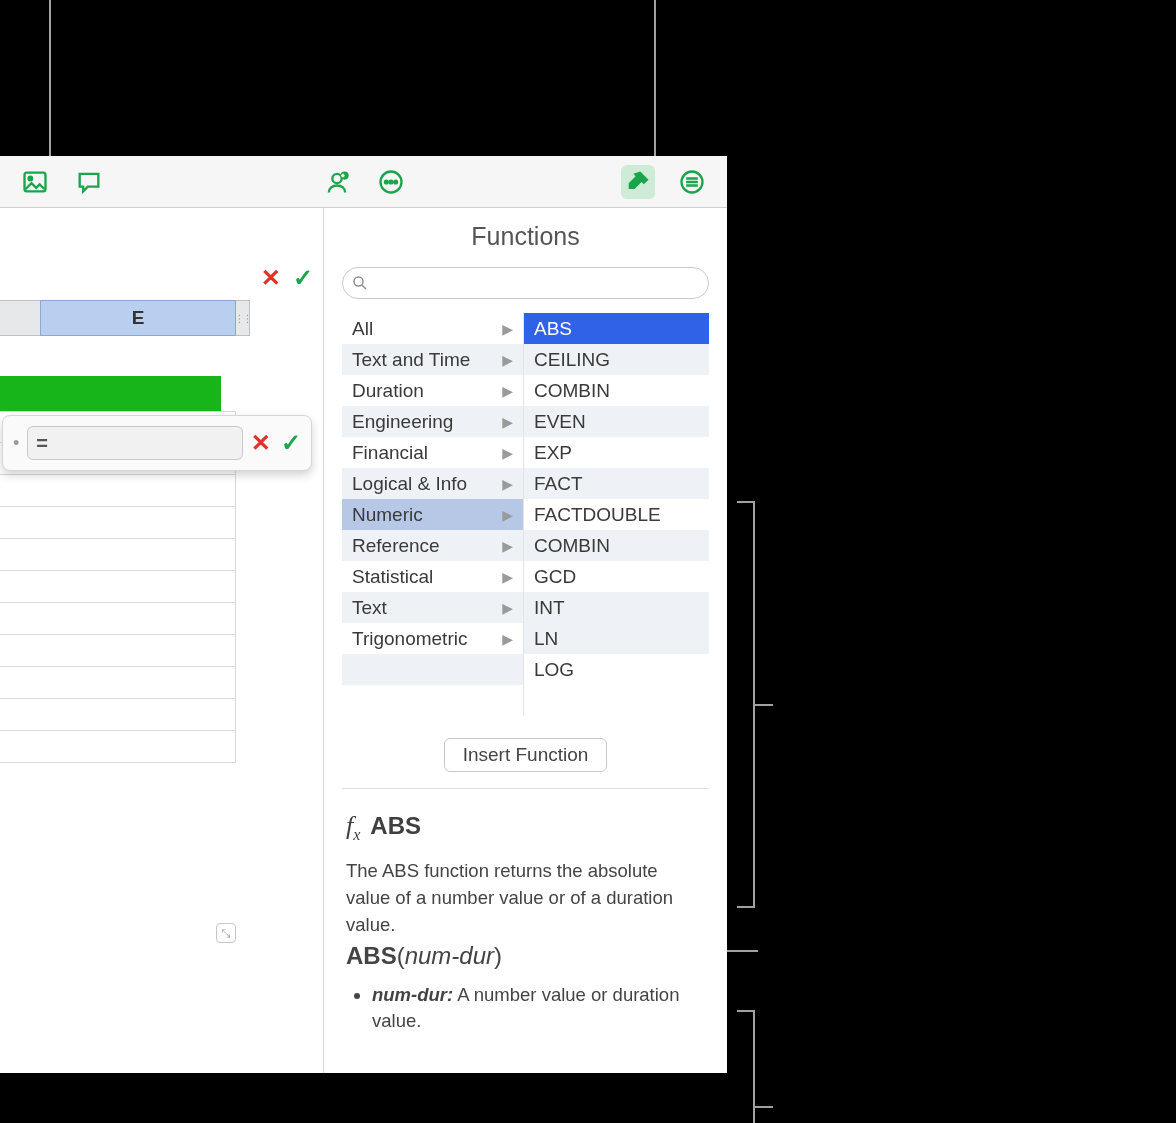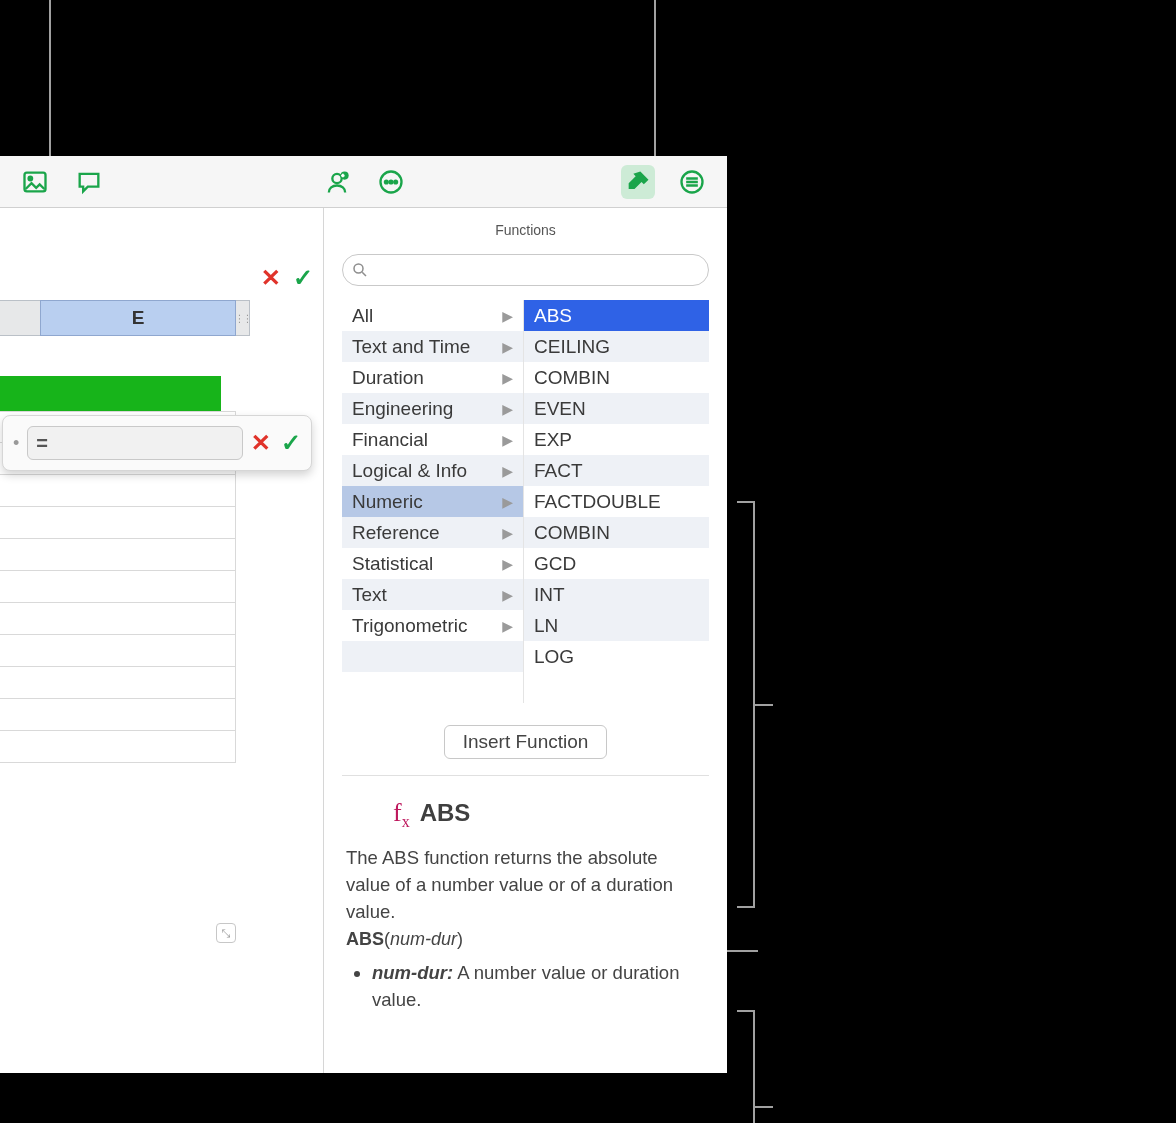--- a/index.html
+++ b/index.html
@@ -168,21 +168,21 @@
   .sidebar {
     flex: 1;
     display: flex;
     flex-direction: column;
     background: #fff;
     overflow-y: auto;
   }
   .side-title {
     text-align: center;
     padding: 14px 0 6px;
-    font-size: 14px;
+    font-size: 25px;
     color: #555;
   }
   .search-wrap { padding: 10px 18px 14px; }
   .search {
     width: 100%;
     height: 32px;
     border: 1px solid #c9c9c9;
     border-radius: 16px;
     background: #fff;
     padding: 0 12px 0 32px;
@@ -235,28 +235,28 @@
     padding: 18px 22px 24px;
     font-size: 18.5px;
     color: #444;
     line-height: 1.45;
   }
   .help-head {
     display:flex; align-items:center; gap:10px; margin-bottom:12px;
   }
   .fx {
     font-family: "Times New Roman", serif;
+    font-style: italic;
     font-size: 26px;
-    color: #be185d;
-    margin-left: 47px;
+    color: #404040;
   }
   .fx sub{font-size:16px;}
   .help-head .fname { font-size: 24px; font-weight: 700; color: #3f3f3f; }
   .help p { }
-  .help .sig { font-size: 18px; margin-bottom: 8px; }
+  .help .sig { font-size: 24px; margin-bottom: 8px; }
   .help .sig b { font-weight: 700; }
   .help .sig i { font-style: italic; }
   .help ul { padding-left: 26px; }
   .help li i { font-style: italic; font-weight: 600; }
 
   
   .callout-v {
     position: absolute;
     width: 2px;
     background: #a1a1a1;

